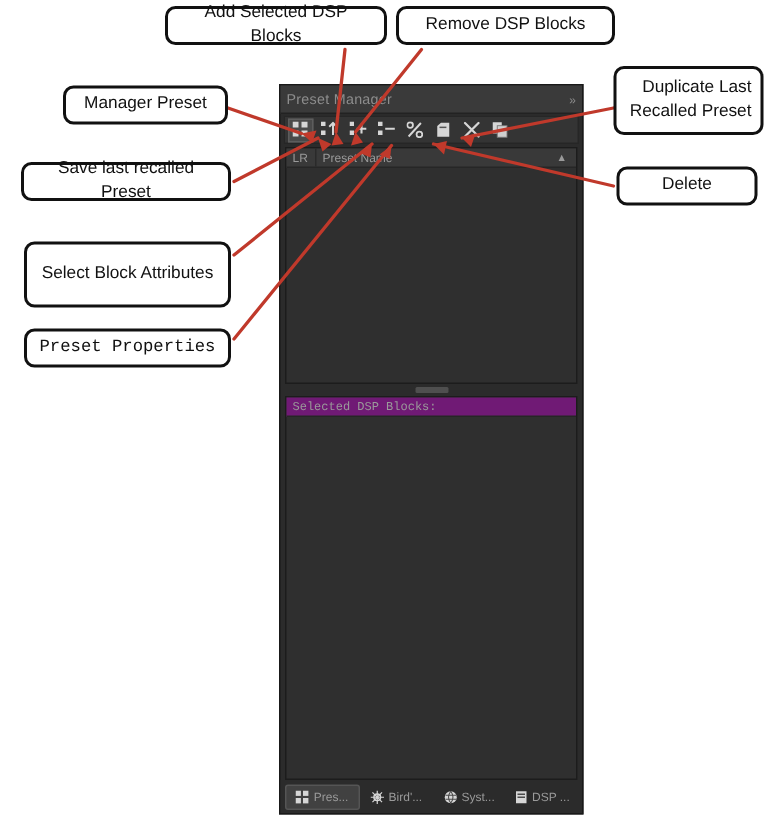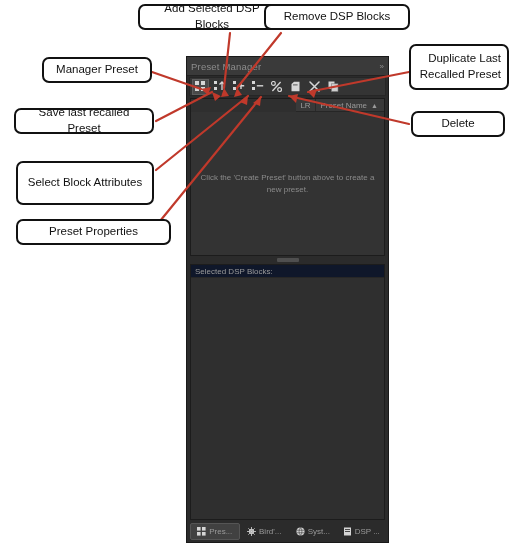--- a/index.html
+++ b/index.html
@@ -65,21 +65,20 @@
   .tb-btn.sel{background:#4a4a4a;border:1px solid #5d5d5d;}
   .tb-btn svg{display:block;}
 
   #preset-panel{
     margin:1px 3px 0 3px;
     background:#2f2f2f;
     border:1px solid #1c1c1c;
     flex:0 0 158px;
     display:flex;flex-direction:column;
     box-sizing:border-box;
-    align-items:flex-end;
   }
   .col-head{
     height:13px;flex:0 0 13px;
     background:#393939;
     border-bottom:1px solid #262626;
     display:flex;align-items:center;
     color:#9a9a9a;font-size:8px;
     box-sizing:border-box;
   }
   .col-head .c{
@@ -104,24 +103,24 @@
 
   #dsp-panel{
     margin:0 3px 0 3px;
     background:#2f2f2f;
     border:1px solid #1c1c1c;
     flex:1;
     display:flex;flex-direction:column;
     box-sizing:border-box;
   }
   .panel-head{
-    height:13px;flex:0 0 13px;background:#0f172a;
+    height:13px;flex:0 0 13px;background:#701a75;
     border-bottom:1px solid #262626;
     display:flex;align-items:center;padding-left:4px;
-    color:#9a9a9a;font-size:8px;box-sizing:border-box;
+    color:#9a9a9a;font-size:8px;box-sizing:border-box;font-family:Liberation Mono, monospace;
   }
   .drop-arrow{font-size:7px;color:#9a9a9a;margin-left:auto;padding-right:5px;}
 
   #tabbar{
     flex:0 0 22px;height:22px;
     background:#2b2b2b;
     display:flex;align-items:center;
     padding:0 3px;gap:1px;
     box-sizing:border-box;
   }
@@ -161,35 +160,35 @@
     <polygon points="212,92 221,96 215,101"></polygon>
     <polygon points="224,88 221,97 229,96"></polygon>
     <polygon points="237,88 234,97 242,95"></polygon>
     <polygon points="248,96 240,102 247,105"></polygon>
     <polygon points="261,97 253,103 260,106"></polygon>
     <polygon points="308,92 317,89 314,98"></polygon>
     <polygon points="289,96 298,94 296,103"></polygon>
   </g>
 </svg>
 
-<div class="callout" style="left:110px;top:4px;width:148px;height:26px;margin-left:28px;">Add Selected DSP Blocks</div>
+<div class="callout" style="left:110px;top:4px;width:148px;height:26px;">Add Selected DSP Blocks</div>
 
 <div class="callout" style="left:264px;top:4px;width:146px;height:26px;">Remove DSP Blocks</div>
 
 <div class="callout" style="left:42px;top:57px;width:110px;height:26px;">Manager Preset</div>
 
 <div class="callout" style="left:409px;top:44px;width:100px;height:46px;text-align:right;">Duplicate Last Recalled Preset</div>
 
 <div class="callout" style="left:14px;top:108px;width:140px;height:26px;">Save last recalled Preset</div>
 
 <div class="callout" style="left:411px;top:111px;width:94px;height:26px;text-align:right;">Delete</div>
 
 <div class="callout" style="left:16px;top:161px;width:138px;height:44px;">Select Block Attributes</div>
 
-<div class="callout" style="left:16px;top:219px;width:155px;height:26px;">Preset Properties</div>
+<div class="callout" style="left:16px;top:219px;width:138px;height:26px;font-family:Liberation Mono, monospace;">Preset Properties</div>
 
 <div id="app-window">
 
   <div id="title-bar">
     <span class="t">Preset Manager</span>
     <span class="spacer"></span>
     <span class="chev">»</span>
   </div>
 
   <div id="toolbar">
@@ -271,23 +270,20 @@
       </span>
     </div>
 
   </div>
 
   <div id="preset-panel">
     <div class="col-head">
       <span class="c" style="width:20px;">LR</span>
       <span class="c flex">Preset Name</span>
       <span class="sortmark">▲</span>
-    </div>
-    <div class="list-body">
-      <div class="empty-msg">Click the 'Create Preset' button above to create a new preset.</div>
     </div>
   </div>
 
   <div id="splitter">
     <div class="grip"></div>
   </div>
 
   <div id="dsp-panel">
     <div class="panel-head">Selected DSP Blocks:</div>
   </div>

